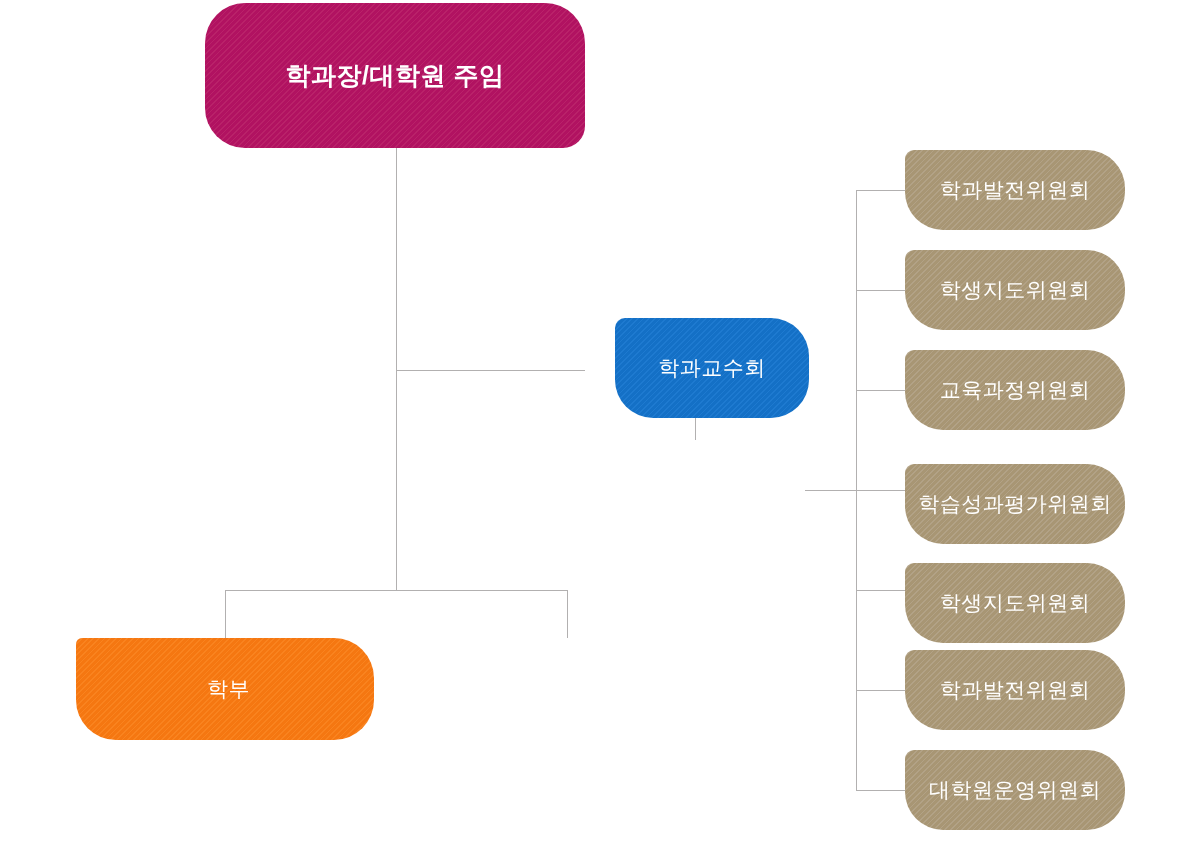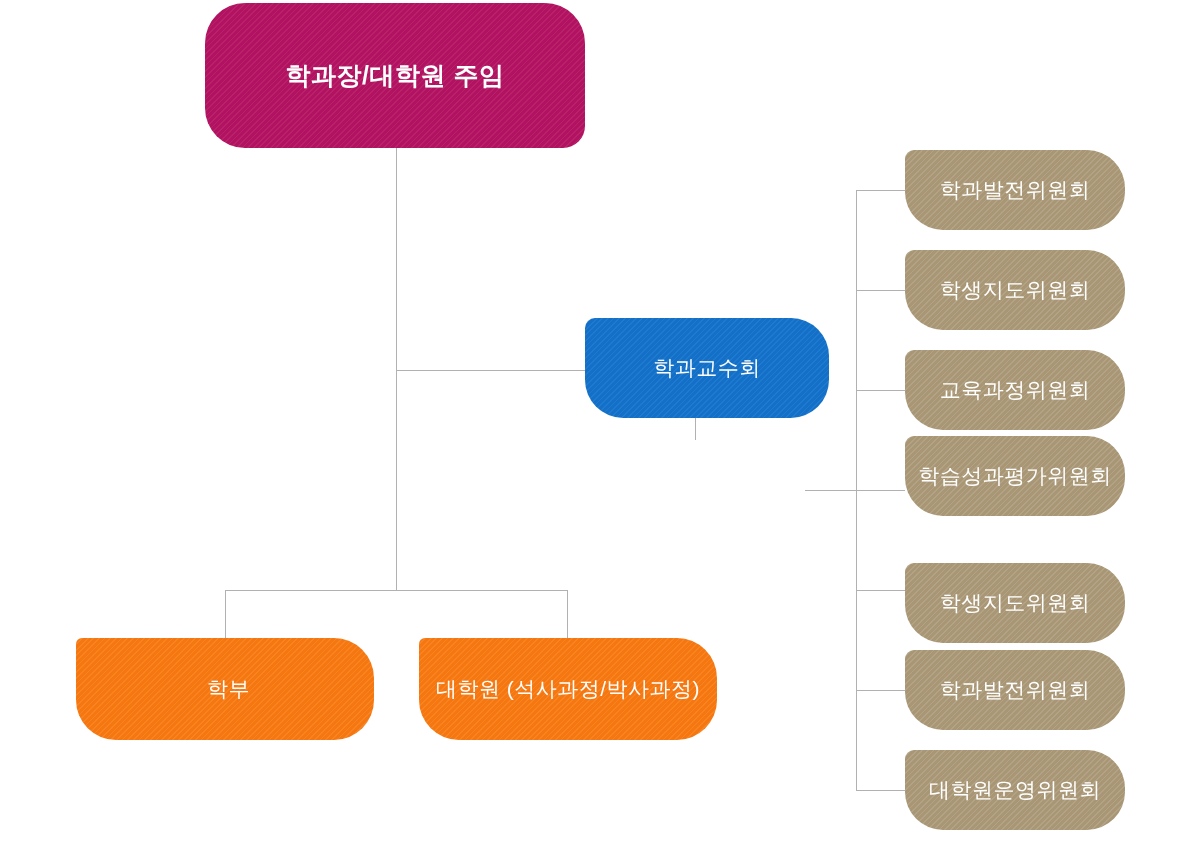--- a/index.html
+++ b/index.html
@@ -30,21 +30,21 @@
   .root-box {
     left: 205px; top: 3px; width: 380px; height: 145px;
     border-radius: 40px 40px 22px 40px;
     background: repeating-linear-gradient(135deg,
       var(--root_stripe, #b92269) 0px, var(--root_stripe, #b92269) 1.2px,
       var(--root_bg, #b11261) 1.2px, var(--root_bg, #b11261) 4px);
     font-size: 25px;
     font-weight: bold;
   }
   .council-box {
-    left: 585px; width: 244px; height: 100px;
+    left: 615px; width: 194px; height: 100px;
     border-radius: 10px 38px 38px 38px;
     background: repeating-linear-gradient(135deg,
       var(--council_stripe, #1e7ad0) 0px, var(--council_stripe, #1e7ad0) 1.2px,
       var(--council_bg, #1470c6) 1.2px, var(--council_bg, #1470c6) 4px);
     text-align: right;
   }
   .council-1 { top: 318px; }
   .council-2 { top: 440px; }
   .program-box {
     top: 638px; width: 298px; height: 102px;
@@ -58,21 +58,21 @@
   .committee-box {
     left: 905px; width: 220px; height: 80px;
     border-radius: 9px 38px 38px 38px;
     background: repeating-linear-gradient(135deg,
       var(--committee_stripe, #b2a286) 0px, var(--committee_stripe, #b2a286) 1.2px,
       var(--committee_bg, #a89674) 1.2px, var(--committee_bg, #a89674) 4px);
   }
   .committee-1 { top: 150px; }
   .committee-2 { top: 250px; }
   .committee-3 { top: 350px; }
-  .committee-4 { top: 436px; }
+  .committee-4 { top: 464px; }
   .committee-5 { top: 563px; }
   .committee-6 { top: 650px; }
   .committee-7 { top: 750px; }
 </style>
 </head>
 <body>
 
 <div class="canvas">
 
   <div class="line v" style="left:396px; top:148px; height:442px;"></div>
@@ -94,23 +94,20 @@
     <span>학과장/대학원 주임</span>
   </div>
 
   <div class="box council-box council-1">
     <span>학과교수회</span>
   </div>
 
   <div class="box program-box program-1">
     <span>학부</span>
   </div>
-  <div class="box program-box program-2">
-    <span>대학원 (석사과정/박사과정)</span>
-  </div>
 
   <div class="box committee-box committee-1">
     <span>학과발전위원회</span>
   </div>
   <div class="box committee-box committee-2">
     <span>학생지도위원회</span>
   </div>
   <div class="box committee-box committee-3">
     <span>교육과정위원회</span>
   </div>

